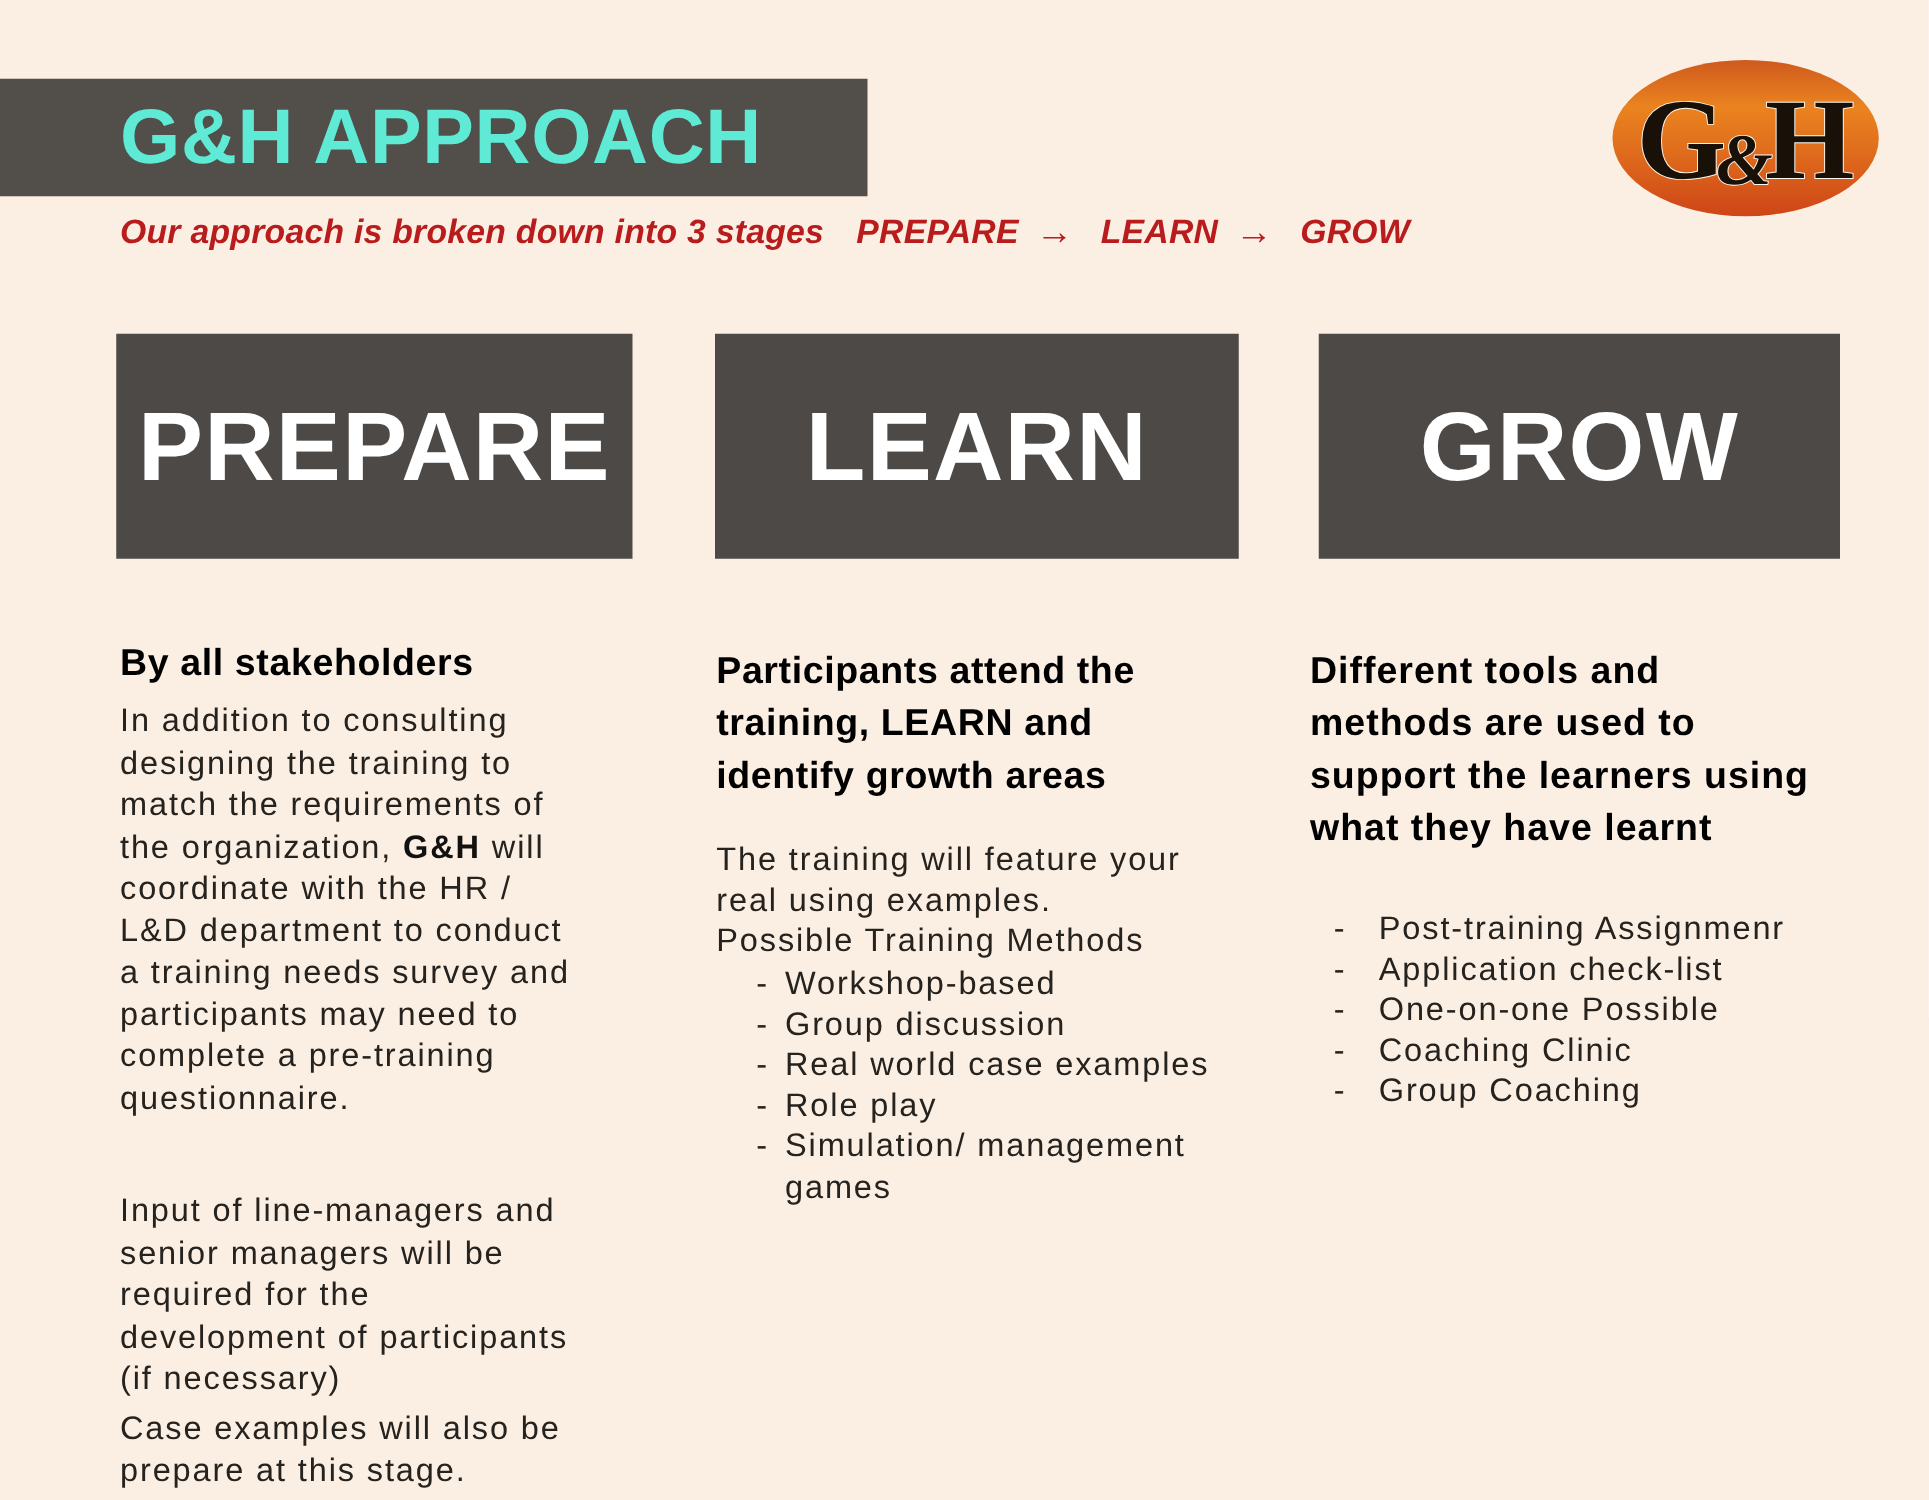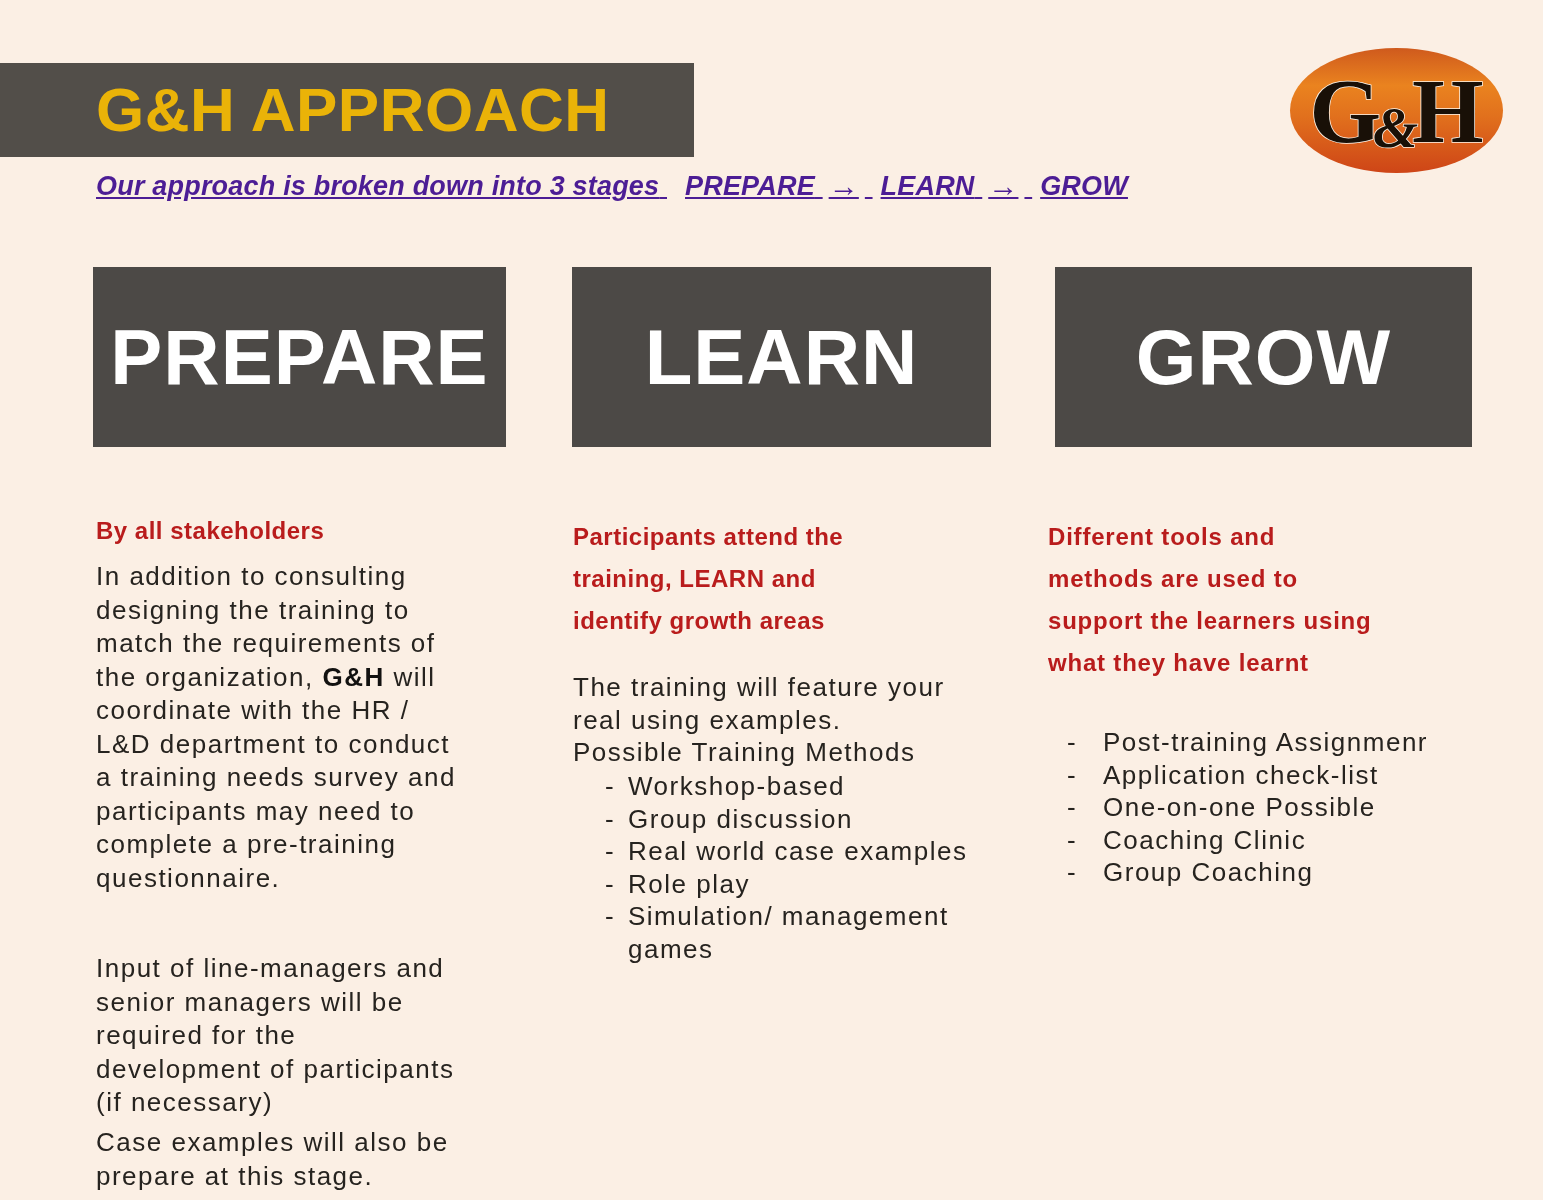--- a/index.html
+++ b/index.html
@@ -11,26 +11,26 @@
     font-family:"Liberation Sans","DejaVu Sans",sans-serif;
   }
   
   .banner{
     position:absolute;left:0;top:63px;width:694px;height:94px;
     background:#524e49;
   }
   .banner h1{
     margin:0;padding:0 0 0 96px;
     font-size:62px;font-weight:700;letter-spacing:0.5px;
-    line-height:94px;color:#eab308;white-space:nowrap;
+    line-height:94px;color:#5eead4;white-space:nowrap;
   }
   .subtitle{
     position:absolute;left:96px;top:168px;margin:0;
     font-size:27px;font-weight:700;font-style:italic;
-    letter-spacing:0.2px;color:#4c1d95;white-space:nowrap;text-decoration:underline;
+    letter-spacing:0.2px;color:#b91c1c;white-space:nowrap;
   }
   .subtitle .stage-inline{margin-left:8px;}
   .subtitle .stage-first{margin-left:18px;}
   .subtitle .arrow{
     font-style:normal;font-weight:700;font-size:30px;
     margin:0 6px;position:relative;top:1px;
   }
   
   .logo{
     position:absolute;left:1290px;top:48px;width:213px;height:125px;
@@ -53,22 +53,22 @@
   }
   .box span{
     color:#ffffff;font-size:78px;font-weight:700;letter-spacing:1px;
   }
   .box-prepare{left:93px;width:413px;}
   .box-learn{left:572px;width:419px;}
   .box-grow{left:1055px;width:417px;}
   
   .col-heading{
     position:absolute;margin:0;
-    font-size:24px;font-weight:700;letter-spacing:0.5px;
-    line-height:42px;color:#b91c1c;white-space:pre-line;
+    font-size:30px;font-weight:700;letter-spacing:0.5px;
+    line-height:42px;color:#000000;white-space:pre-line;
   }
   #c1-heading{left:96px;top:513px;width:440px;line-height:36px;}
   #c2-heading{left:573px;top:516px;width:450px;}
   #c3-heading{left:1048px;top:516px;width:470px;letter-spacing:0.8px;}
   .body-text{
     position:absolute;margin:0;
     font-size:26px;font-weight:400;letter-spacing:1.5px;
     line-height:33.5px;color:#26231f;white-space:pre-line;
   }
   #c1-p1{left:96px;top:560px;width:440px;}

